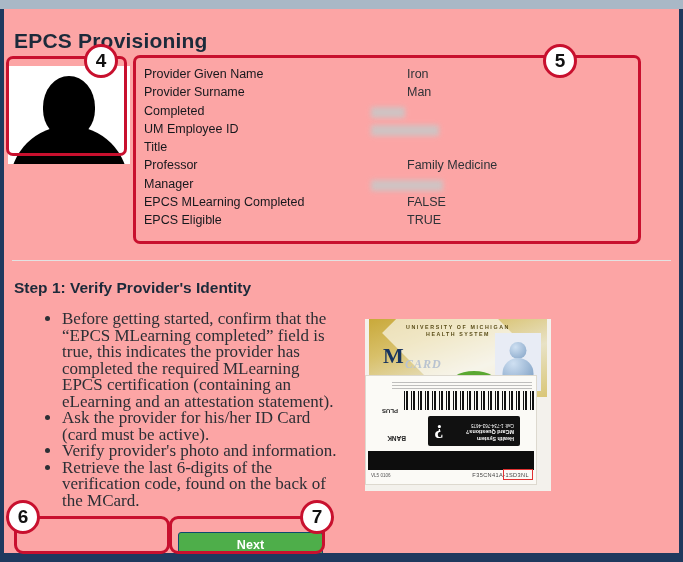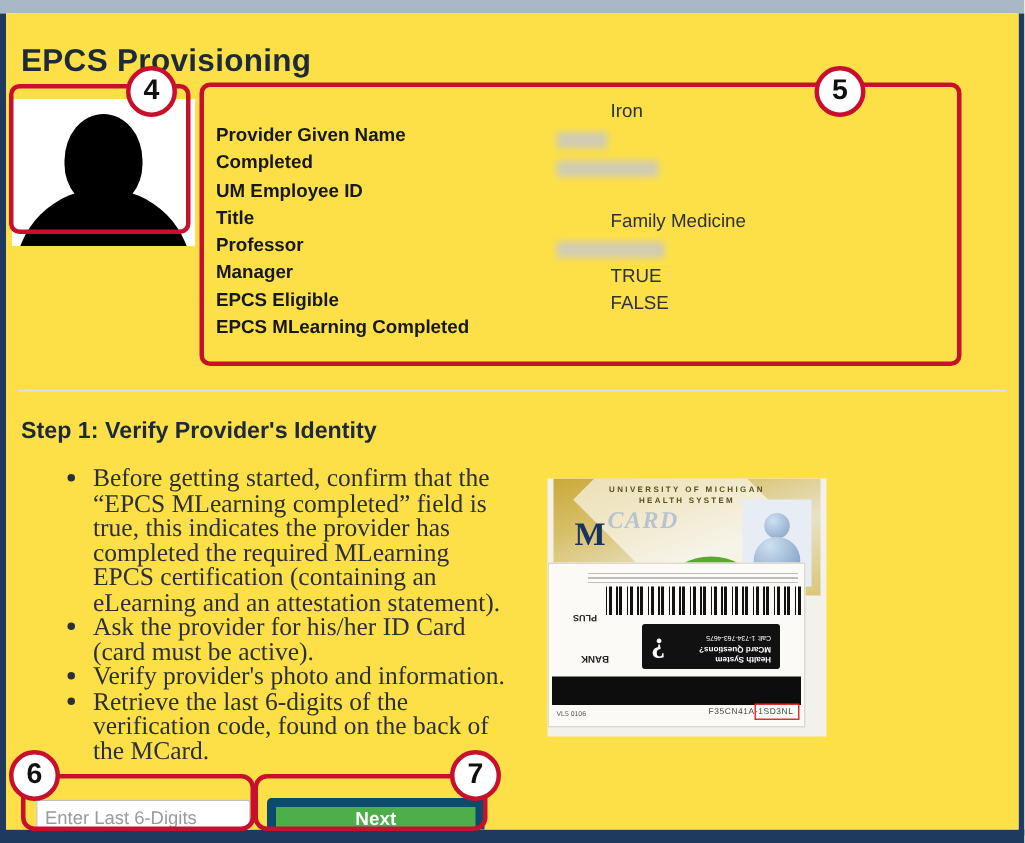--- a/index.html
+++ b/index.html
@@ -15,21 +15,21 @@
   }
   #topband{
     position:absolute;left:0;top:0;width:683px;height:9px;
     background:#a9b8c6;
   }
   #frame-left{position:absolute;left:0;top:9px;width:4px;height:548px;background:#1f3a5f;}
   #frame-right{position:absolute;left:679px;top:9px;width:4px;height:548px;background:#1f3a5f;}
   #frame-bottom{position:absolute;left:0;top:553px;width:683px;height:9px;background:#1f3a5f;}
   #page{
     position:absolute;left:4px;top:9px;width:675px;height:544px;
-    background:#fde047;overflow:hidden;
+    background:#fca5a5;overflow:hidden;
   }
 
   
   #page-title{
     position:absolute;left:10px;top:20px;
     font-size:21px;font-weight:bold;letter-spacing:.2px;
     color:#1c2a3a;white-space:nowrap;
   }
 
   
@@ -50,21 +50,21 @@
     width:118px;height:70px;background:#000;
     border-radius:58px 58px 0 0;
   }
 
   
   #details{
     position:absolute;left:140px;top:58px;width:500px;height:182px;
   }
   .row{position:relative;height:18.3px;}
   .lbl{
-    position:absolute;left:0;top:16px;font-size:12.5px;font-weight:bold;
+    position:absolute;left:0;top:0;font-size:12.5px;font-weight:normal;
     color:#16181d;white-space:nowrap;
   }
   .val{
     position:absolute;left:227px;top:0;font-size:12.5px;color:#2f3237;
     white-space:nowrap;
   }
   .val.clip{width:252px;overflow:hidden;margin-left:36px;}
   .redact{
     position:absolute;left:227px;top:3px;height:11px;
     background:#c8c8c8;filter:blur(2.4px);opacity:.85;border-radius:1px;
@@ -107,21 +107,21 @@
   }
   .cf-line2{
     position:absolute;left:14px;top:12px;width:150px;text-align:center;
     font-size:5.3px;letter-spacing:1.5px;color:#5a4d18;font-weight:bold;
   }
   .cf-m{
     position:absolute;left:14px;top:24px;font-size:22px;font-weight:bold;
     color:#17335e;font-family:"Liberation Serif",serif;
   }
   .cf-card{
-    position:absolute;left:36px;top:20px;font-size:16px;font-style:italic;
+    position:absolute;left:36px;top:38px;font-size:12px;font-style:italic;
     font-weight:bold;color:#b9c3d0;letter-spacing:1px;
     font-family:"Liberation Serif",serif;
   }
   .cf-green{
     position:absolute;left:78px;top:52px;width:54px;height:34px;
     background:#5aa832;border-radius:50%;
   }
   .cf-photo{
     position:absolute;right:6px;top:14px;width:46px;height:58px;
     background:#e8ecf5;
@@ -195,21 +195,21 @@
   #code-input{
     position:absolute;left:20px;top:524px;width:143px;height:24px;
     border:1px solid #cfcfcf;border-top-color:#bdbdbd;border-radius:2px;
     background:#ffffff;box-sizing:border-box;
     font-family:"Liberation Sans",sans-serif;font-size:12.3px;
     color:#9a9a9a;padding:0 5px;outline:none;
   }
   #code-input::placeholder{color:#9a9a9a;}
   #next-btn{
     position:absolute;left:174px;top:523px;width:145px;height:26px;
-    background:#4eae4a;border:6px solid #0c4a6e;border-radius:3px;
+    background:#4eae4a;border:1px solid #0c4a6e;border-radius:3px;
     box-sizing:border-box;color:#ffffff;font-size:12.6px;font-weight:bold;
     font-family:"Liberation Sans",sans-serif;cursor:pointer;
   }
 
   
   .anno-box{
     position:absolute;border:3px solid #c8102e;border-radius:7px;
     box-sizing:border-box;pointer-events:none;
   }
   #anno-4{left:6px;top:56px;width:121px;height:100px;}
@@ -249,45 +249,49 @@
         <div class="sil-body"></div>
       </div>
     </div>
 
     <div id="details">
         <div class="row">
           <span class="lbl">Provider Given Name</span>
           <span class="val clip">Iron</span>
         </div>
         <div class="row">
+          <span class="lbl">Provider Surname</span>
+          <span class="val clip">Man</span>
+        </div>
+        <div class="row">
           <span class="lbl">Completed</span>
           <span class="redact" style="width: 34px;"></span>
         </div>
         <div class="row">
           <span class="lbl">UM Employee ID</span>
           <span class="redact" style="width: 68px;"></span>
         </div>
         <div class="row">
           <span class="lbl">Title</span>
         </div>
         <div class="row">
           <span class="lbl">Professor</span>
           <span class="val clip">Family Medicine</span>
         </div>
         <div class="row">
           <span class="lbl">Manager</span>
           <span class="redact" style="width: 72px;"></span>
         </div>
         <div class="row">
+          <span class="lbl">EPCS MLearning Completed</span>
+          <span class="val clip">FALSE</span>
+        </div>
+        <div class="row">
           <span class="lbl">EPCS Eligible</span>
           <span class="val clip">TRUE</span>
-        </div>
-        <div class="row">
-          <span class="lbl">EPCS MLearning Completed</span>
-          <span class="val clip">FALSE</span>
         </div>
       </div>
 
     <div id="divider"></div>
 
     <div id="step-title">Step 1: Verify Provider's Identity</div>
 
     <div id="bullets">
       <ul>
           <li>Before getting started, confirm that the “EPCS MLearning completed” field is true, this indicates the provider has completed the required MLearning EPCS certification (containing an eLearning and an attestation statement).</li>
@@ -322,21 +326,20 @@
           <div class="cb-bb-t3">Call: 1-734-763-4675</div>
           <div class="cb-bb-q">?</div>
         </div>
         <div class="cb-stripe"></div>
         <div class="cb-small-left">VL5 0106</div>
         <div class="cb-code">F35CN41A-1SD3NL</div>
         <div class="cb-code-hl"></div>
       </div>
     </div>
 
-    <input id="code-input" type="text" placeholder="Enter Last 6-Digits" style="">
     <button id="next-btn">Next</button>
 
   </div>
 
   <div class="anno-box" id="anno-4"></div>
   <div class="anno-box" id="anno-5"></div>
   <div class="anno-box" id="anno-6"></div>
   <div class="anno-box" id="anno-7"></div>
 
   <div class="anno-num" id="num-4">4</div>

